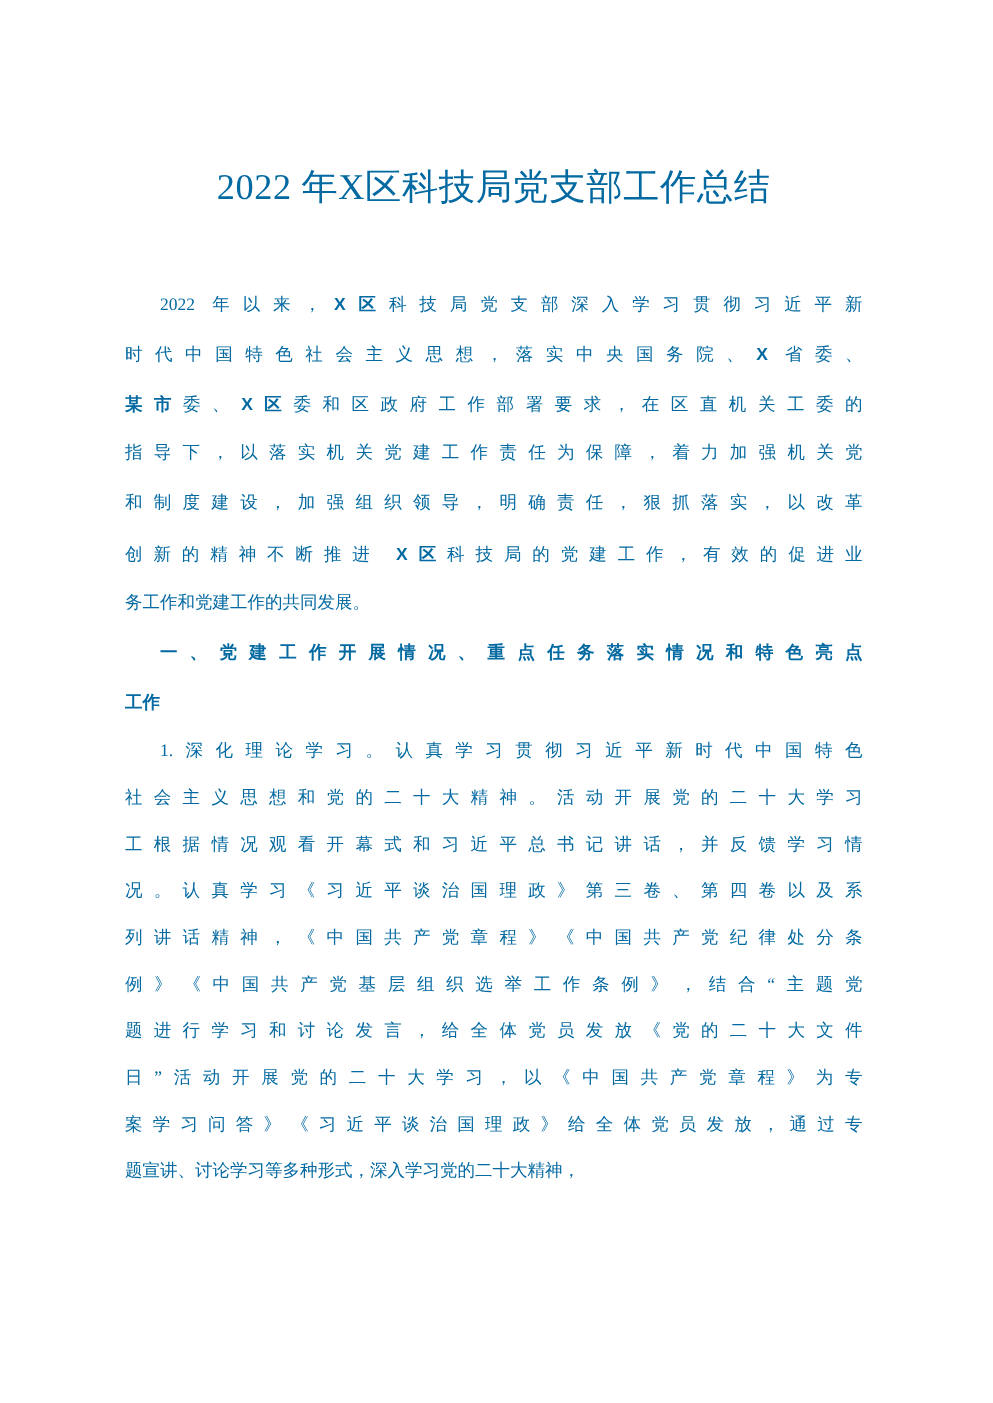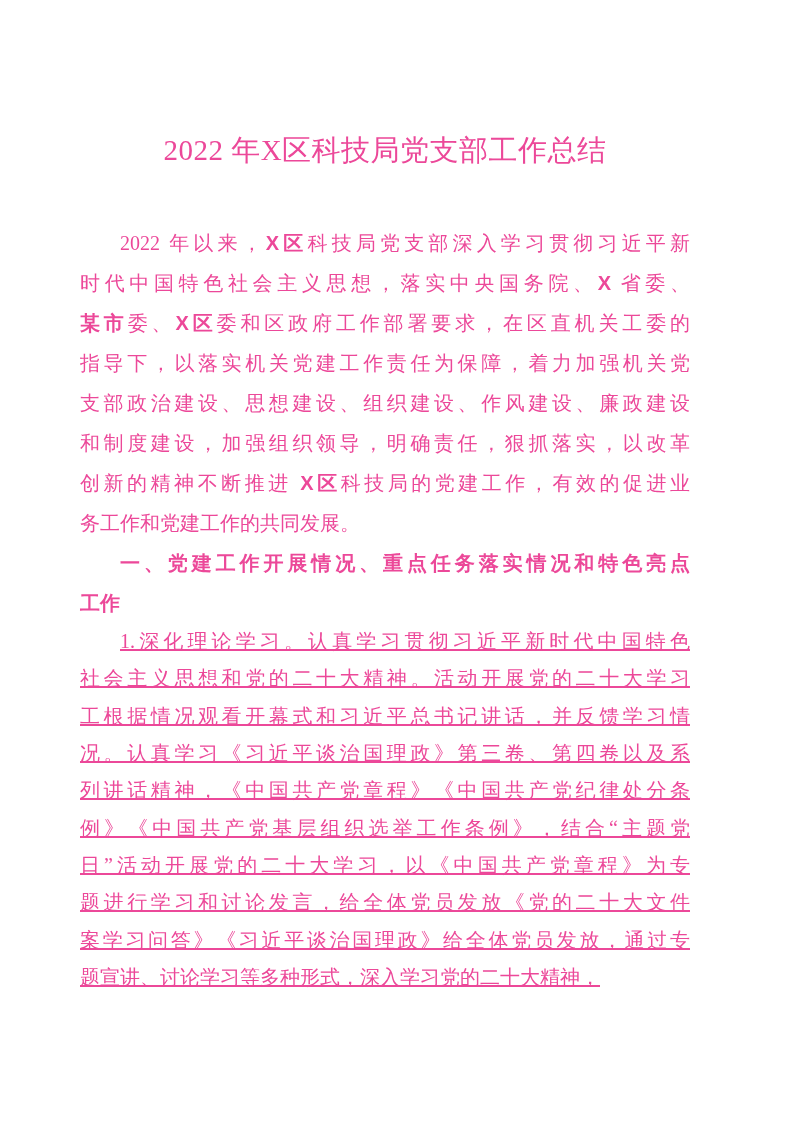--- a/index.html
+++ b/index.html
@@ -6,52 +6,51 @@
     margin: 0;
     padding: 0;
     background: #ffffff;
   }
   .page {
     position: relative;
     width: 794px;
     height: 1122px;
     background: #ffffff;
     box-sizing: border-box;
-    padding: 128px 104px 0 80px;
-    color: #ec4899;
+    padding: 128px 104px 0 100px;
+    color: #0369a1;
     font-family: "Liberation Serif", "DejaVu Serif", serif;
     overflow: hidden;
   }
   .doc-title {
     margin: 0 0 51px 0;
     font-size: 29px;
     font-weight: normal;
     line-height: 44px;
     text-align: center;
     letter-spacing: 0.5px;
     font-family: "Liberation Serif", "DejaVu Serif", serif;
   }
   .line {
-    font-size: 20px;
+    font-size: 14px;
     overflow: visible;
   }
   .style-body {
     line-height: 40px;
     height: 40px;
   }
   .style-heading {
     line-height: 40px;
     height: 40px;
-    font-family: Liberation Sans, sans-serif;
+    font-family: Liberation Serif, serif;
     font-weight: bold;
   }
   .style-body-tight {
     line-height: 37.33px;
     height: 37.33px;
-    text-decoration: underline;
   }
   .justify {
     text-align: justify;
     text-align-last: justify;
     text-justify: inter-character;
   }
   .indent {
     text-indent: 2em;
   }
   .run {
@@ -65,30 +64,29 @@
 </head>
 <body>
 
 <div class="page">
   <h1 class="doc-title">2022 年X区科技局党支部工作总结</h1>
   <div class="doc-body">
       <div class="line style-body justify indent"><span class="run">2022 年以来，</span><span class="run run-bold">X区</span><span class="run">科技局党支部深入学习贯彻习近平新</span></div>
       <div class="line style-body justify"><span class="run">时代中国特色社会主义思想，落实中央国务院、</span><span class="run run-bold">X</span><span class="run"> 省委、</span></div>
       <div class="line style-body justify"><span class="run run-bold">某市</span><span class="run">委、</span><span class="run run-bold">X区</span><span class="run">委和区政府工作部署要求，在区直机关工委的</span></div>
       <div class="line style-body justify"><span class="run">指导下，以落实机关党建工作责任为保障，着力加强机关党</span></div>
-      <div class="line style-body justify"><span class="run">支部政治建设、思想建设、组织建设、作风建设、廉政建设</span></div>
       <div class="line style-body justify"><span class="run">和制度建设，加强组织领导，明确责任，狠抓落实，以改革</span></div>
       <div class="line style-body justify"><span class="run">创新的精神不断推进 </span><span class="run run-bold">X区</span><span class="run">科技局的党建工作，有效的促进业</span></div>
       <div class="line style-body"><span class="run">务工作和党建工作的共同发展。</span></div>
       <div class="line style-heading justify indent"><span class="run">一、党建工作开展情况、重点任务落实情况和特色亮点</span></div>
       <div class="line style-heading"><span class="run">工作</span></div>
       <div class="line style-body-tight justify indent"><span class="run">1.深化理论学习。认真学习贯彻习近平新时代中国特色</span></div>
       <div class="line style-body-tight justify"><span class="run">社会主义思想和党的二十大精神。活动开展党的二十大学习</span></div>
       <div class="line style-body-tight justify"><span class="run">工根据情况观看开幕式和习近平总书记讲话，并反馈学习情</span></div>
       <div class="line style-body-tight justify"><span class="run">况。认真学习《习近平谈治国理政》第三卷、第四卷以及系</span></div>
       <div class="line style-body-tight justify"><span class="run">列讲话精神，《中国共产党章程》《中国共产党纪律处分条</span></div>
       <div class="line style-body-tight justify"><span class="run">例》《中国共产党基层组织选举工作条例》，结合“主题党</span></div>
+      <div class="line style-body-tight justify"><span class="run">题进行学习和讨论发言，给全体党员发放《党的二十大文件</span></div>
       <div class="line style-body-tight justify"><span class="run">日”活动开展党的二十大学习，以《中国共产党章程》为专</span></div>
-      <div class="line style-body-tight justify"><span class="run">题进行学习和讨论发言，给全体党员发放《党的二十大文件</span></div>
       <div class="line style-body-tight justify"><span class="run">案学习问答》《习近平谈治国理政》给全体党员发放，通过专</span></div>
       <div class="line style-body-tight"><span class="run">题宣讲、讨论学习等多种形式，深入学习党的二十大精神，</span></div>
     </div>
 </div>
 
 </body></html>

